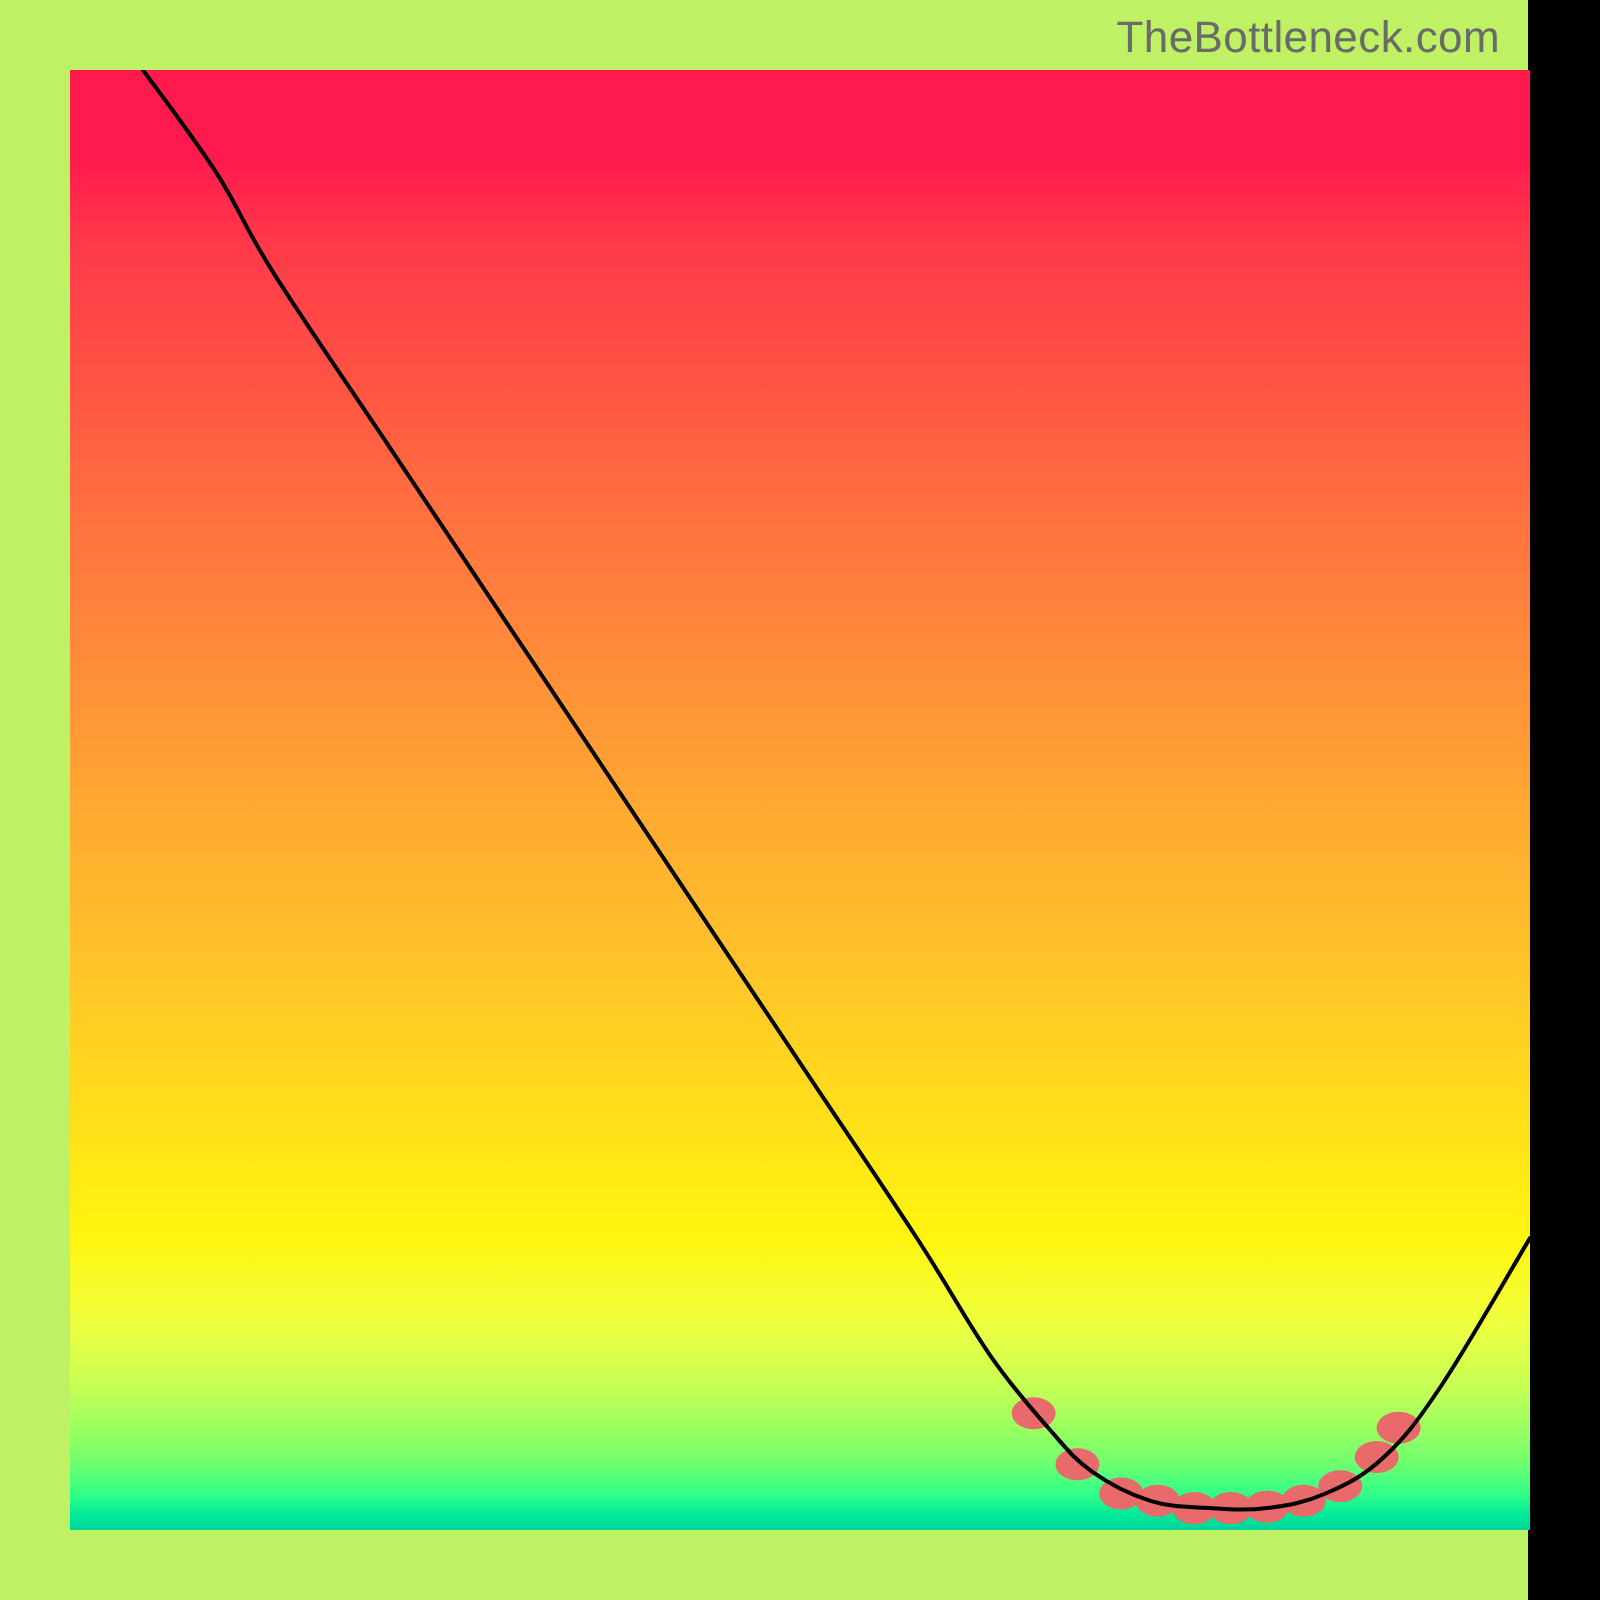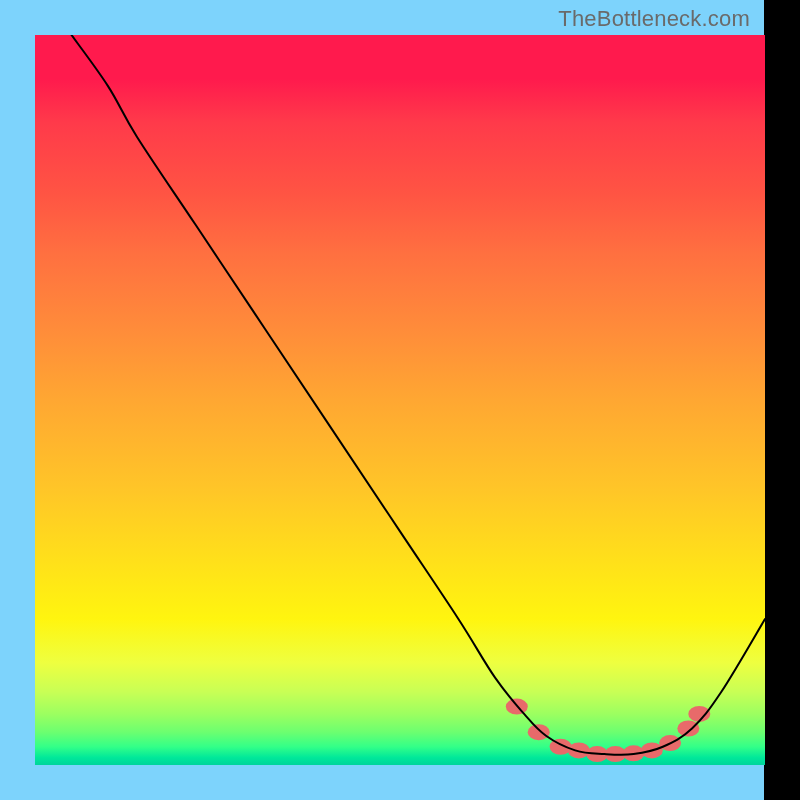--- a/index.html
+++ b/index.html
@@ -8,21 +8,21 @@
     width: 800px;
     height: 800px;
     background: #000;
     overflow: hidden;
     font-family: Arial, Helvetica, sans-serif;
   }
   .frame {
     width: 764px;
     height: 800px;
     position: relative;
-    background: #7dd3fc;
+    background: #bef264;
   }
   .watermark {
     position: absolute;
     top: 6px;
     right: 14px;
     color: #6a6a6a;
     font-size: 22px;
     letter-spacing: 0.2px;
     font-weight: 400;
     z-index: 5;

